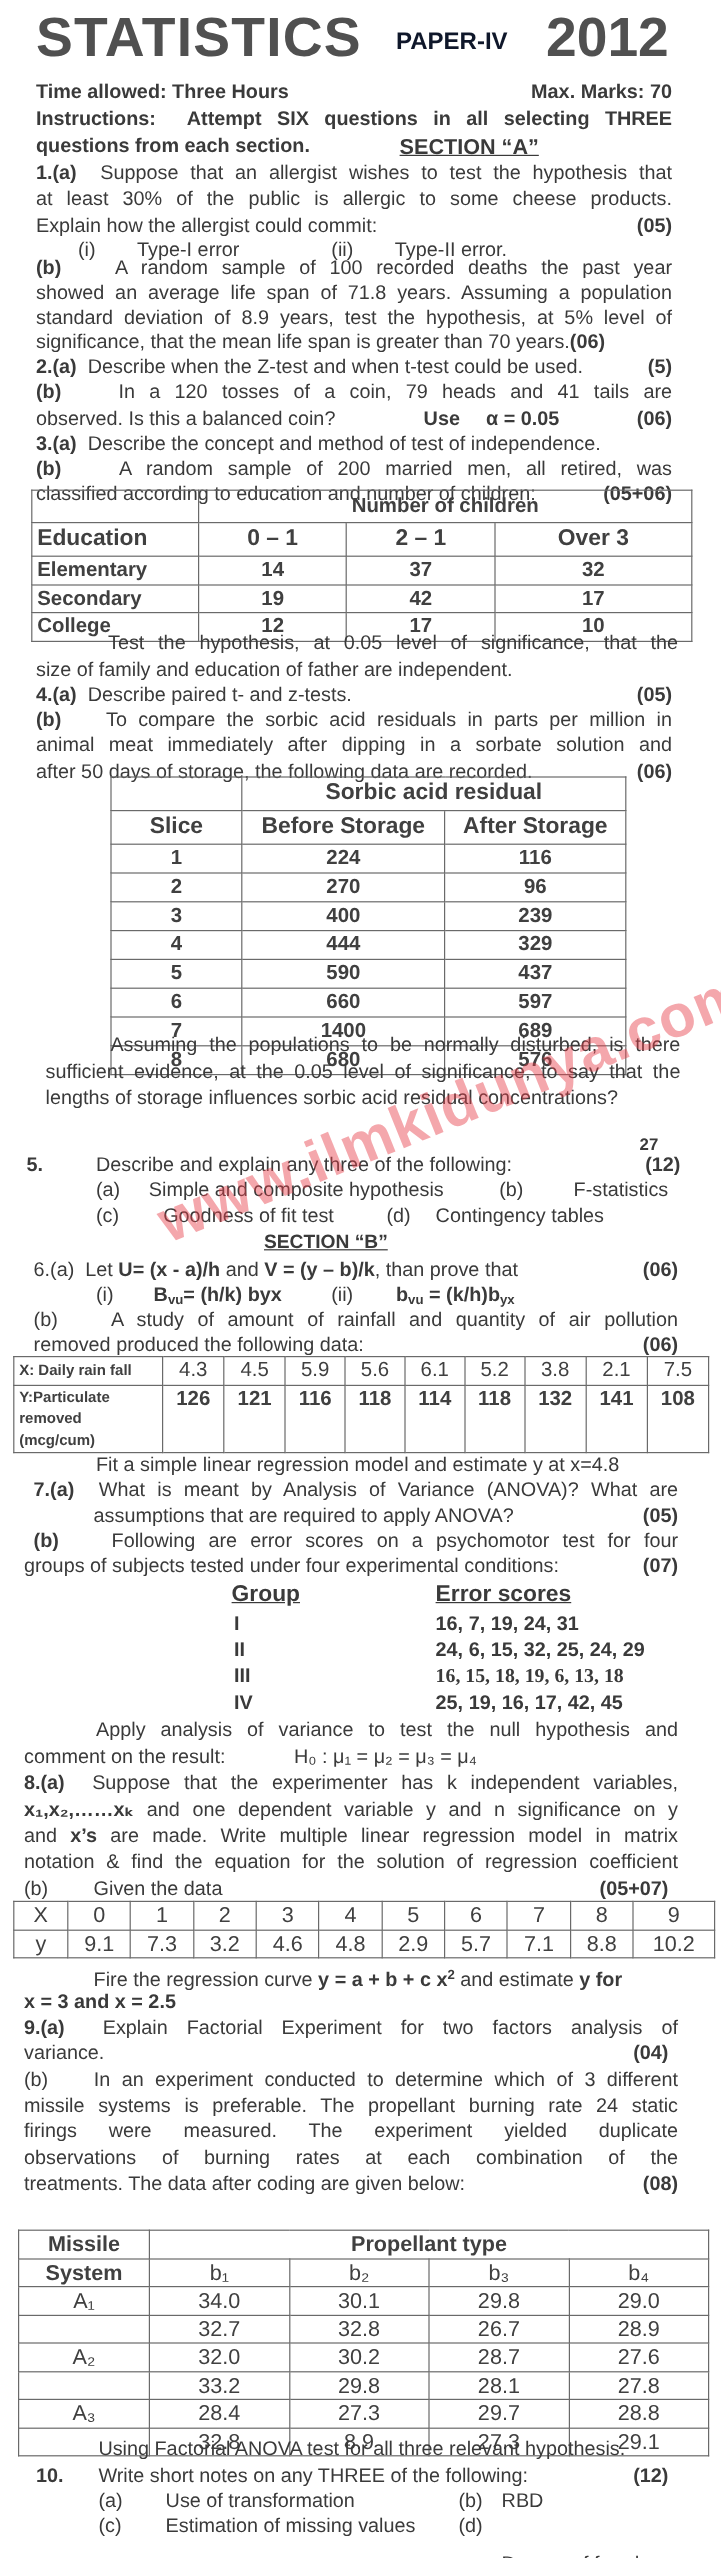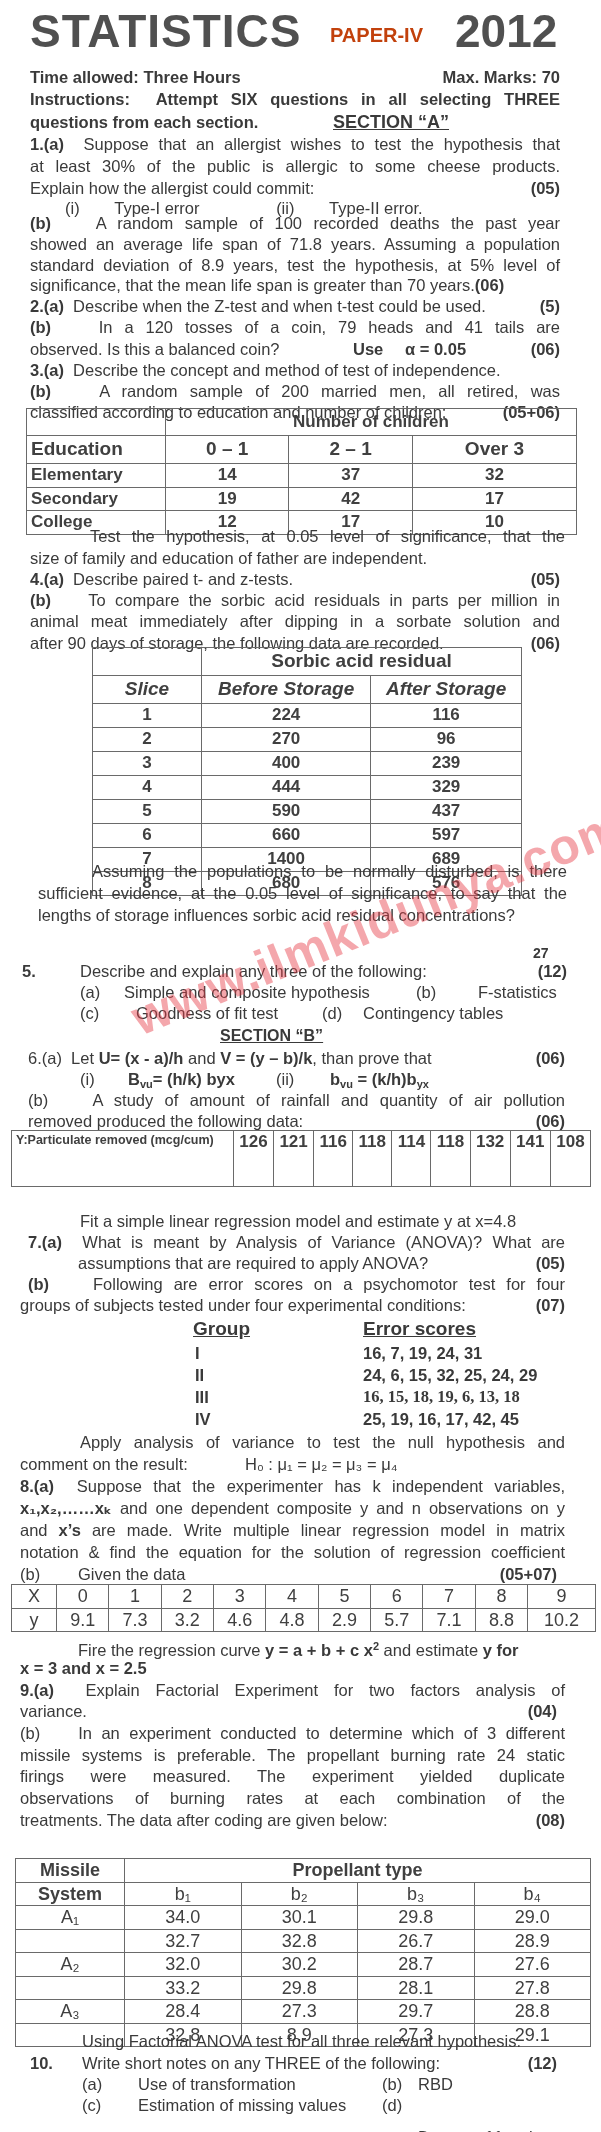--- a/index.html
+++ b/index.html
@@ -15,21 +15,21 @@
   }
   .page { position: absolute; left: 0; top: 0; width: 601px; }
   .abs { position: absolute; }
   .b { font-weight: bold; }
   .u { text-decoration: underline; }
   .just { text-align: justify; text-align-last: justify; }
   .line { position: absolute; left: 30px; width: 530px; white-space: nowrap; }
   .marks { font-weight: bold; position: absolute; right: 0; top: 0; }
 
   .title-main { left: 30px; top: 6px; font-size: 46px; font-weight: bold; color: #505050; letter-spacing: 1px; line-height: 50px; }
-  .title-paper { left: 330px; top: 24px; font-size: 20px; font-weight: bold; color: #c2410c; }
+  .title-paper { left: 330px; top: 24px; font-size: 20px; font-weight: bold; color: #0f172a; }
   .title-year { left: 455px; top: 6px; font-size: 46px; font-weight: bold; color: #505050; line-height: 50px; }
 
   table { border-collapse: collapse; position: absolute; }
   td { border: 1.5px solid #6a6a6a; padding: 0 4px; text-align: center; color: #404040; }
   .tl { text-align: left; }
 
   .watermark {
     position: absolute; left: 130px; top: 1010px;
     font-size: 50px; font-weight: bold; color: rgba(230, 60, 70, 0.45);
     transform: rotate(-22deg); transform-origin: left top;
@@ -155,31 +155,31 @@
     <span class="b">4.(a)</span>&nbsp;
     <span>Describe paired t- and z-tests.</span>
     <span class="marks">(05)</span>
   </div>
   <div class="line just" style="top:589px;">
     <span class="b">(b)</span>&nbsp;&nbsp;&nbsp;
     <span>To compare the sorbic acid residuals in parts per million in</span>
   </div>
   <div class="line just" style="top:610px;">animal meat immediately after dipping in a sorbate solution and</div>
   <div class="line" style="top:632px;">
-    <span>after 90 days of storage, the following data are recorded.</span>
+    <span>after 50 days of storage, the following data are recorded.</span>
     <span class="marks">(06)</span>
   </div>
 
   <table style="left:92px; top:647px; width:430px; font-size:17px;">
     <tbody>
         <tr style="height:28px; font-size:19px;">
       <td style="width:100px;"></td>
       <td colspan="2" class="b">Sorbic acid residual</td>
     </tr>
-    <tr style="height:28px; font-size:19px;font-style:italic;">
+    <tr style="height:28px; font-size:19px;">
       <td class="b">Slice</td>
       <td class="b">Before Storage</td>
       <td class="b">After Storage</td>
     </tr>
     <tr style="height:24px;">
           <td class="b">1</td>
           <td class="b">224</td>
           <td class="b">116</td>
         </tr>
     <tr style="height:24px;">
@@ -264,20 +264,32 @@
     <span>(b)</span>&nbsp;&nbsp;&nbsp;
     <span>A study of amount of rainfall and quantity of air pollution</span>
   </div>
   <div class="line" style="top:1110px; left:28px; width:537px;">
     <span>removed produced the following data:</span>
     <span class="marks">(06)</span>
   </div>
 
   <table style="left:11px; top:1130px; width:580px; font-size:17px;">
     <tbody>
+        <tr style="height:22px;">
+      <td class="b tl" style="font-size:12.5px; width:115px; white-space:nowrap;">X: Daily rain fall</td>
+      <td>4.3</td>
+          <td>4.5</td>
+          <td>5.9</td>
+      <td>5.6</td>
+          <td>6.1</td>
+          <td>5.2</td>
+      <td>3.8</td>
+          <td>2.1</td>
+          <td>7.5</td>
+    </tr>
     <tr style="height:56px; vertical-align:top;">
       <td class="b tl" style="font-size:12.5px; line-height:18px;">Y:Particulate removed (mcg/cum)</td>
       <td class="b">126</td>
           <td class="b">121</td>
           <td class="b">116</td>
       <td class="b">118</td>
           <td class="b">114</td>
           <td class="b">118</td>
       <td class="b">132</td>
           <td class="b">141</td>
@@ -320,21 +332,21 @@
   <div class="line" style="top:1453px; left:20px;">
     <span>comment on the result:</span>
     <span class="abs" style="left:225px;">H₀ : μ₁ = μ₂ = μ₃ = μ₄</span>
   </div>
 
   <div class="line just" style="top:1475px; left:20px; width:545px;">
     <span class="b">8.(a)</span>&nbsp;
     <span>Suppose that the experimenter has k independent variables,</span>
   </div>
   <div class="line just" style="top:1497px; left:20px; width:545px;">
-    <span class="b">x₁,x₂,……xₖ</span><span> and one dependent composite y and n observations on y</span>
+    <span class="b">x₁,x₂,……xₖ</span><span> and one dependent variable y and n significance on y</span>
   </div>
   <div class="line just" style="top:1519px; left:20px; width:545px;">
     <span>and </span><span class="b">x’s</span><span> are made. Write multiple linear regression model in matrix</span>
   </div>
   <div class="line just" style="top:1541px; left:20px; width:545px;">notation &amp; find the equation for the solution of regression coefficient</div>
   <div class="line" style="top:1563px; left:20px; width:537px;">
     <span>(b)</span>
     <span class="abs" style="left:58px;">Given the data</span>
     <span class="marks">(05+07)</span>
   </div>

